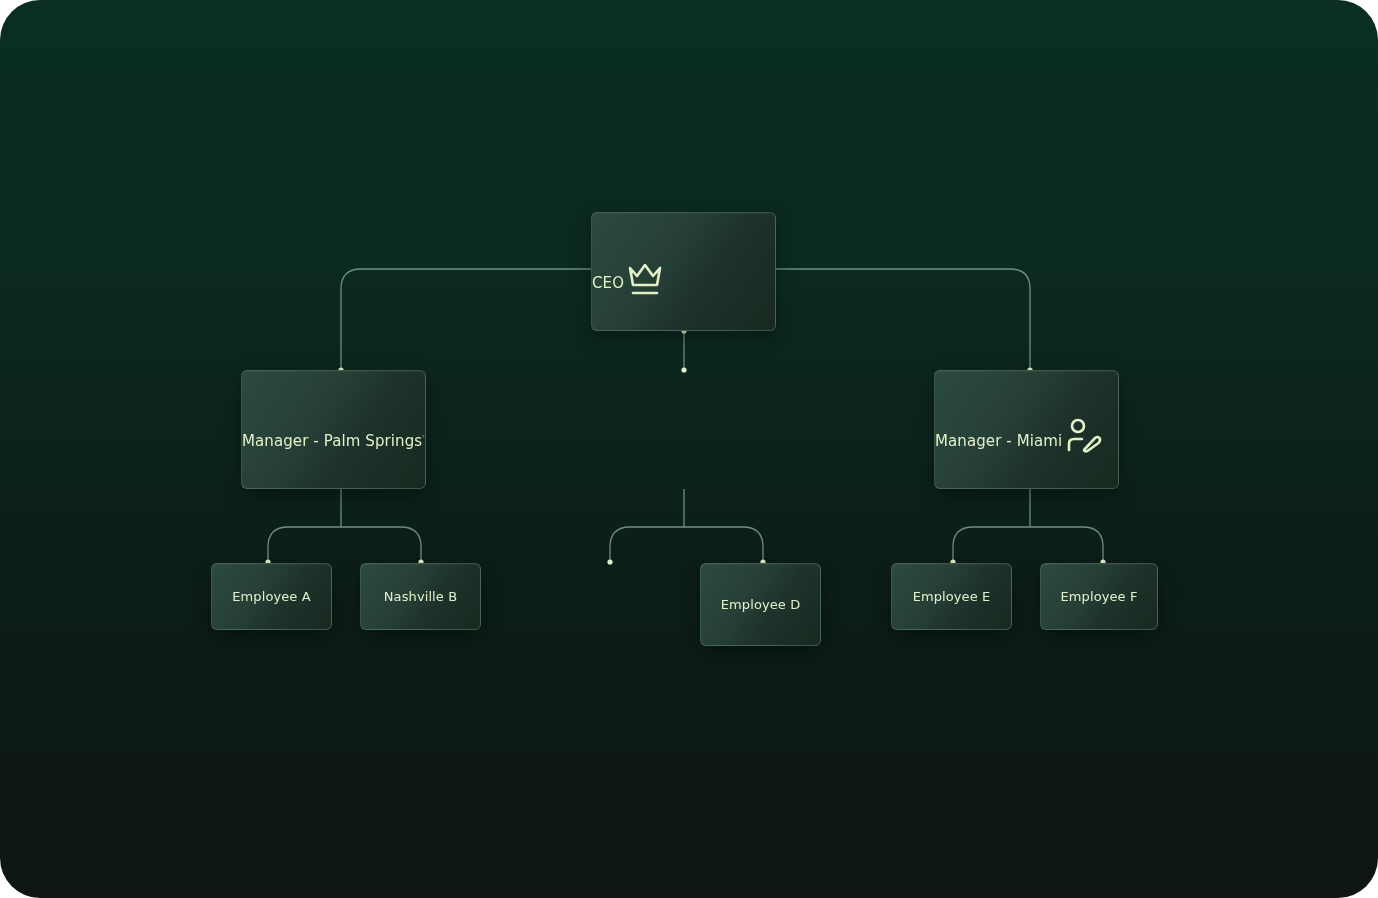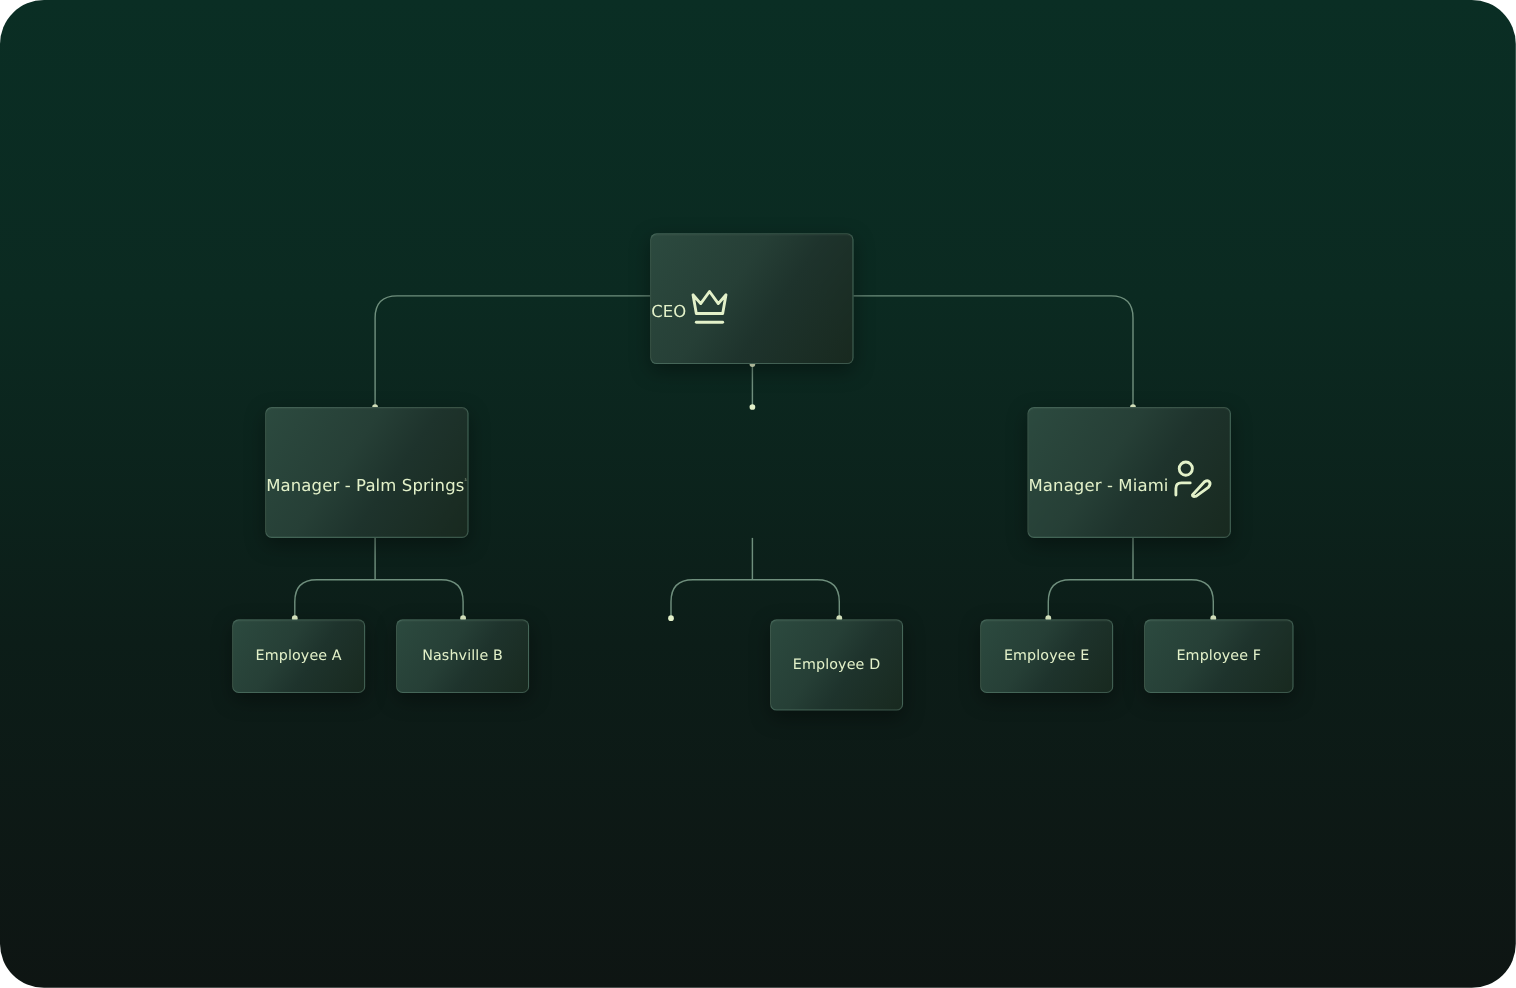--- a/index.html
+++ b/index.html
@@ -130,17 +130,17 @@
   </div>
   <div class="node small" style="left:360px; top:563px; width:121px; height:67px;">
     <span class="label">Nashville B</span>
   </div>
   <div class="node small" style="left:700px; top:563px; width:121px; height:83px;">
     <span class="label">Employee D</span>
   </div>
   <div class="node small" style="left:891px; top:563px; width:121px; height:67px;text-align:right;">
     <span class="label">Employee E</span>
   </div>
-  <div class="node small" style="left:1040px; top:563px; width:136px; height:67px;">
+  <div class="node small" style="left:1040px; top:563px; width:118px; height:67px;">
     <span class="label">Employee F</span>
   </div>
 
 </div>
 
 </body></html>

